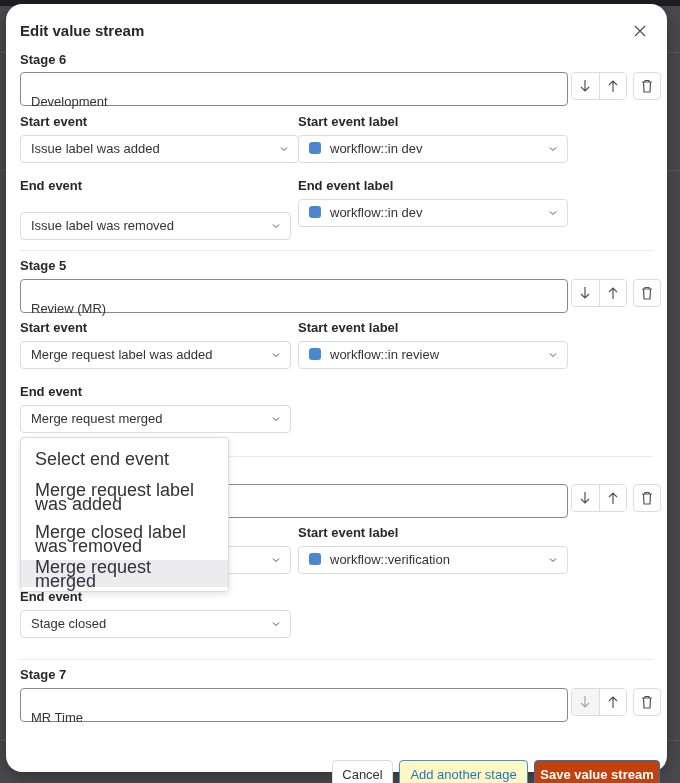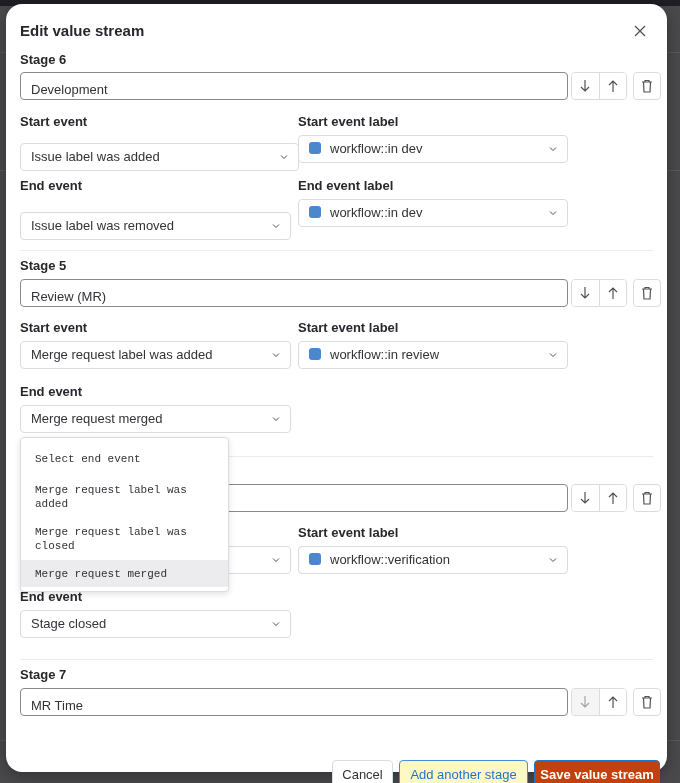--- a/index.html
+++ b/index.html
@@ -25,21 +25,21 @@
     position: absolute; left: 14px; top: 16px; right: 14px; height: 22px;
   }
   .modal-title { font-size: 15px; font-weight: bold; color: #28272d; line-height: 22px; }
   .close-btn {
     position: absolute; right: 2px; top: 0; width: 22px; height: 22px;
     display:flex; align-items:center; justify-content:center; cursor:pointer;
   }
   .label { position: absolute; font-size: 13px; font-weight: bold; color: #28272d; }
   .text-input {
     position: absolute; height: 28px; border: 1px solid #89888d; border-radius: 4px;
-    background: #fff; font-size: 13px; padding: 4px 10px; line-height: 26px; color: #333238;
+    background: #fff; font-size: 13px; padding: 16px 10px; line-height: 26px; color: #333238;
   }
   .select {
     position: absolute; height: 28px; border: 1px solid #dcdcde; border-radius: 4px;
     background: #fff; font-size: 13px; padding: 0 10px; line-height: 26px; color: #333238;
     cursor: pointer;
   }
   .select .chev { position:absolute; right: 10px; top: 9px; width: 8px; height: 8px; }
   .select .swatch {
     display:inline-block; width: 12px; height: 12px; border-radius: 3px;
     background: #4b87cc; vertical-align: -1px; margin-right: 9px;
@@ -57,22 +57,22 @@
     position: absolute; width: 28px; height: 28px; border: 1px solid #dcdcde; border-radius: 4px;
     display:flex; align-items:center; justify-content:center; background:#fff; cursor:pointer;
   }
   .divider { position:absolute; left: 14px; right: 14px; height:1px; background: #ececef; }
   .dropdown {
     position: absolute; left: 14px; top: 433px; width: 209px; height: 155px;
     background:#fff; border: 1px solid #dcdcde; border-radius: 4px;
     box-shadow: 0 2px 6px rgba(0,0,0,0.12); padding: 4px 0; z-index: 5;
   }
   .dd-item {
-    font-size: 11px; color: #333238; padding: 0 14px; line-height: 14px; cursor: pointer;
-    display:flex; align-items:center;font-family:Liberation Mono, monospace;
+    font-size: 18px; color: #333238; padding: 0 14px; line-height: 14px; cursor: pointer;
+    display:flex; align-items:center;
   }
   .dd-item.active { background: #ececef; }
   .footer-btn {
     position:absolute; top: 732px; height: 28px; border-radius: 4px; font-size: 13px;
     display:flex; align-items:center; justify-content:center; cursor:pointer;margin-top:28px;
   }
   .btn-cancel { left: 326px; width: 61px; border:1px solid #dcdcde; color:#333238; background:#fff; }
   .btn-add { left: 393px; width: 129px; border:1px solid #428fdc; color:#1f75cb; background:#fef9c3; }
   .btn-save { left: 528px; width: 126px; border:1px solid #1f75cb; color:#fff; background:#c2410c; font-weight:bold; }
 </style>
@@ -110,21 +110,21 @@
         </svg>
       </div>
   </div>
   <div class="icon-btn" style="left:627px;top:68px">
     <svg width="12" height="14" viewBox="0 0 12 14">
         <path d="M1 3H11M4 3V1.5H8V3M2.5 3L3 13H9L9.5 3" stroke="#535158" stroke-width="1.2" fill="none"></path>
       </svg>
   </div>
 
   <div class="label" style="left:14px;top:110px">Start event</div>
-  <div class="select" style="left:14px;top:139px;width:279px">
+  <div class="select" style="left:14px;top:131px;width:279px">
     <span>Issue label was added</span>
     <svg class="chev" viewBox="0 0 8 8">
         <path d="M1 2.5L4 5.5L7 2.5" stroke="#535158" stroke-width="1" fill="none"></path>
       </svg>
   </div>
   <div class="label" style="left:292px;top:110px">Start event label</div>
   <div class="select" style="left:292px;top:131px;width:270px">
     <span class="swatch"></span><span>workflow::in dev</span>
     <svg class="chev" viewBox="0 0 8 8">
         <path d="M1 2.5L4 5.5L7 2.5" stroke="#535158" stroke-width="1" fill="none"></path>
@@ -258,16 +258,16 @@
       </svg>
   </div>
 
   <div class="footer-btn btn-cancel" style="top:728px">Cancel</div>
   <div class="footer-btn btn-add" style="top:728px">Add another stage</div>
   <div class="footer-btn btn-save" style="top:728px">Save value stream</div>
 
   <div class="dropdown">
     <div class="dd-item" style="height:34px">Select end event</div>
     <div class="dd-item" style="height:42px">Merge request label was added</div>
-    <div class="dd-item" style="height:42px">Merge request label was closed</div>
+    <div class="dd-item" style="height:42px">Merge closed label was removed</div>
     <div class="dd-item active" style="height:27px">Merge request merged</div>
   </div>
 </div>
 
 </body></html>

